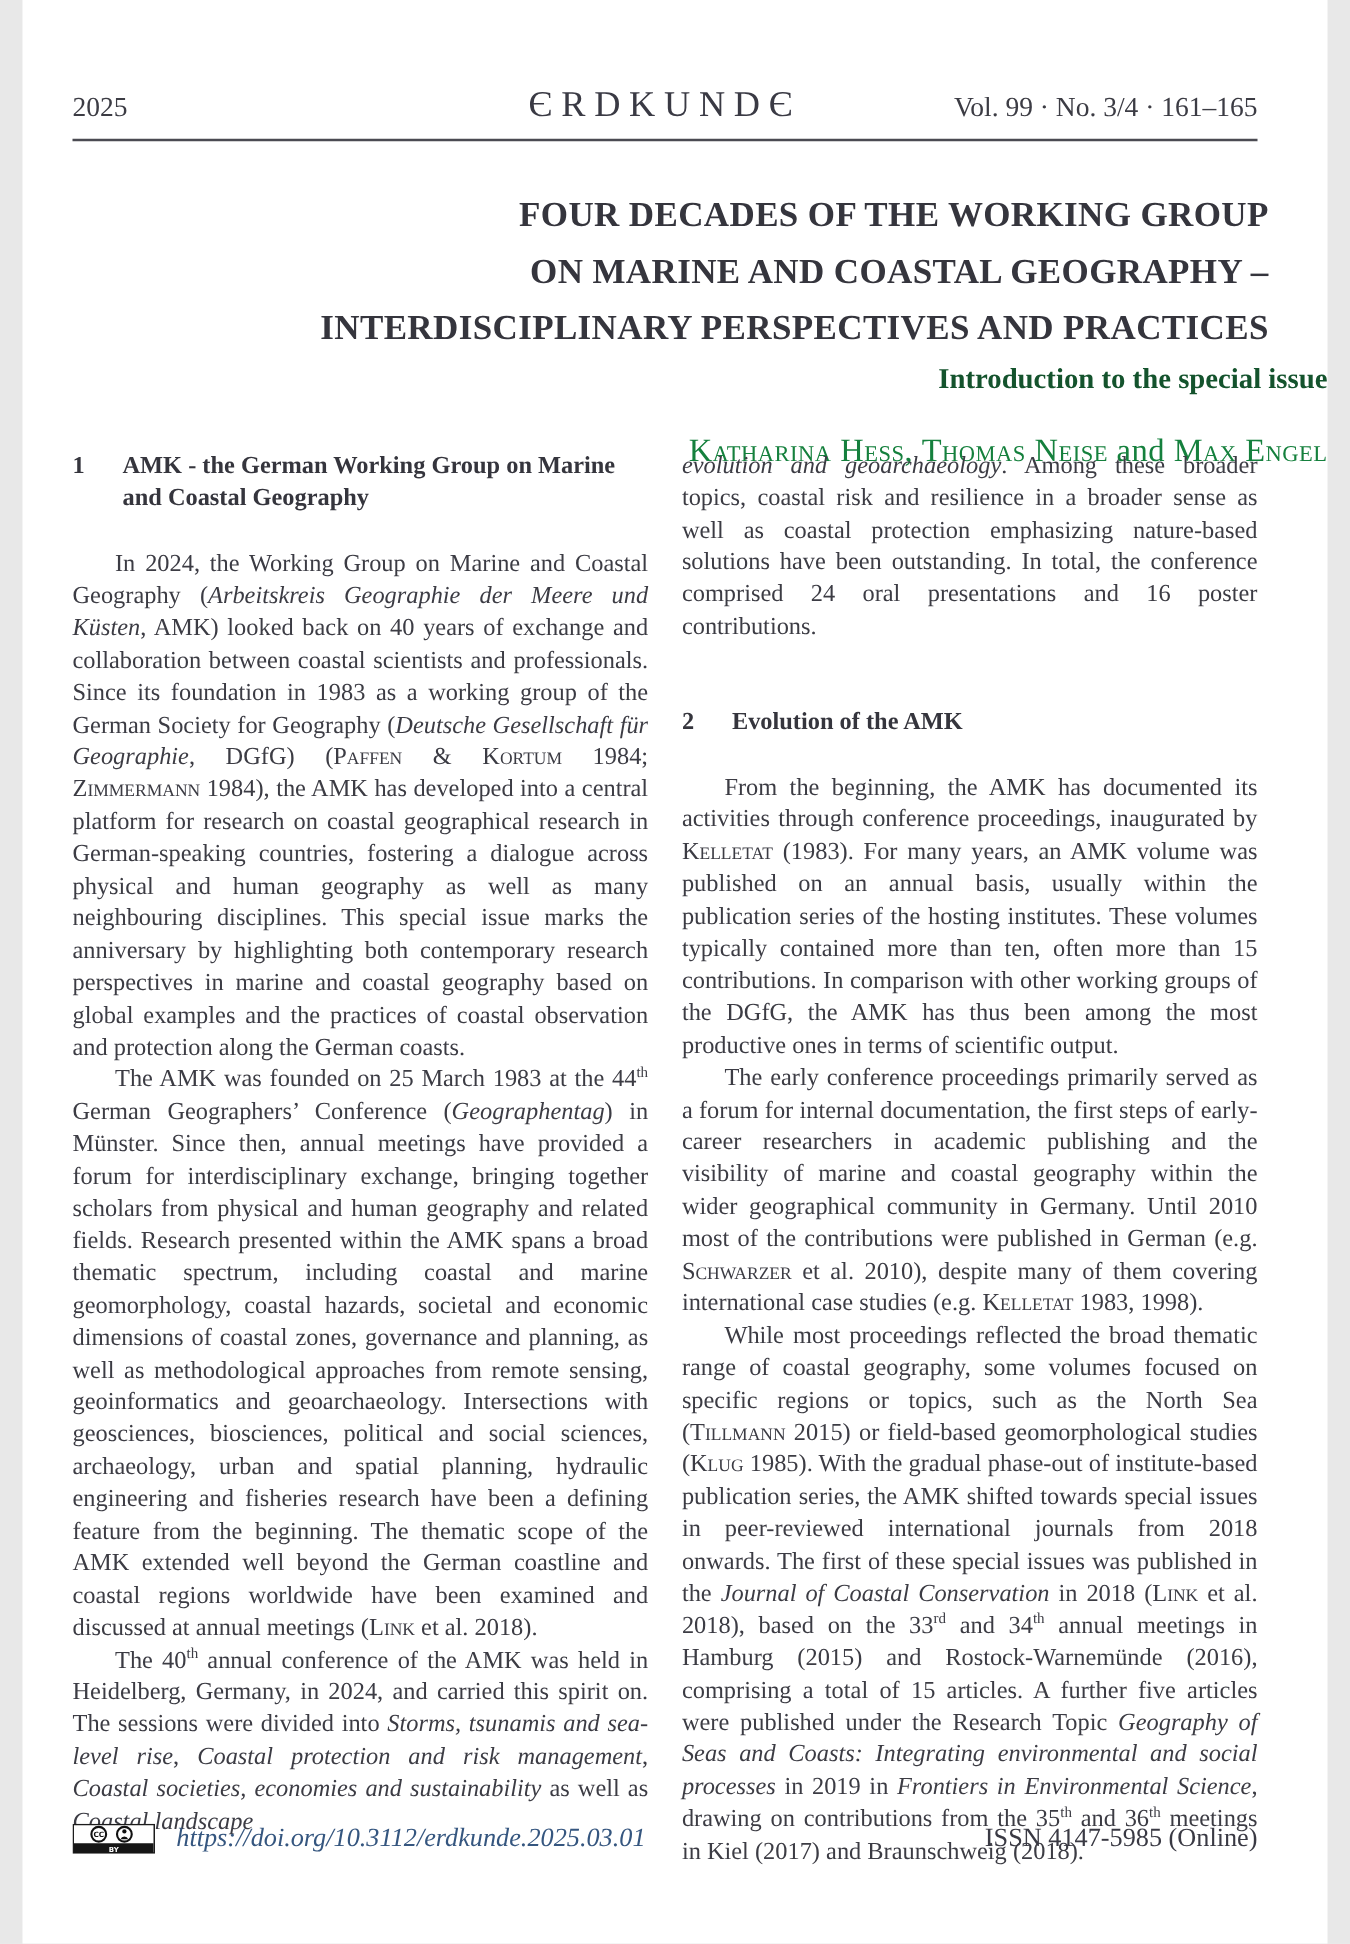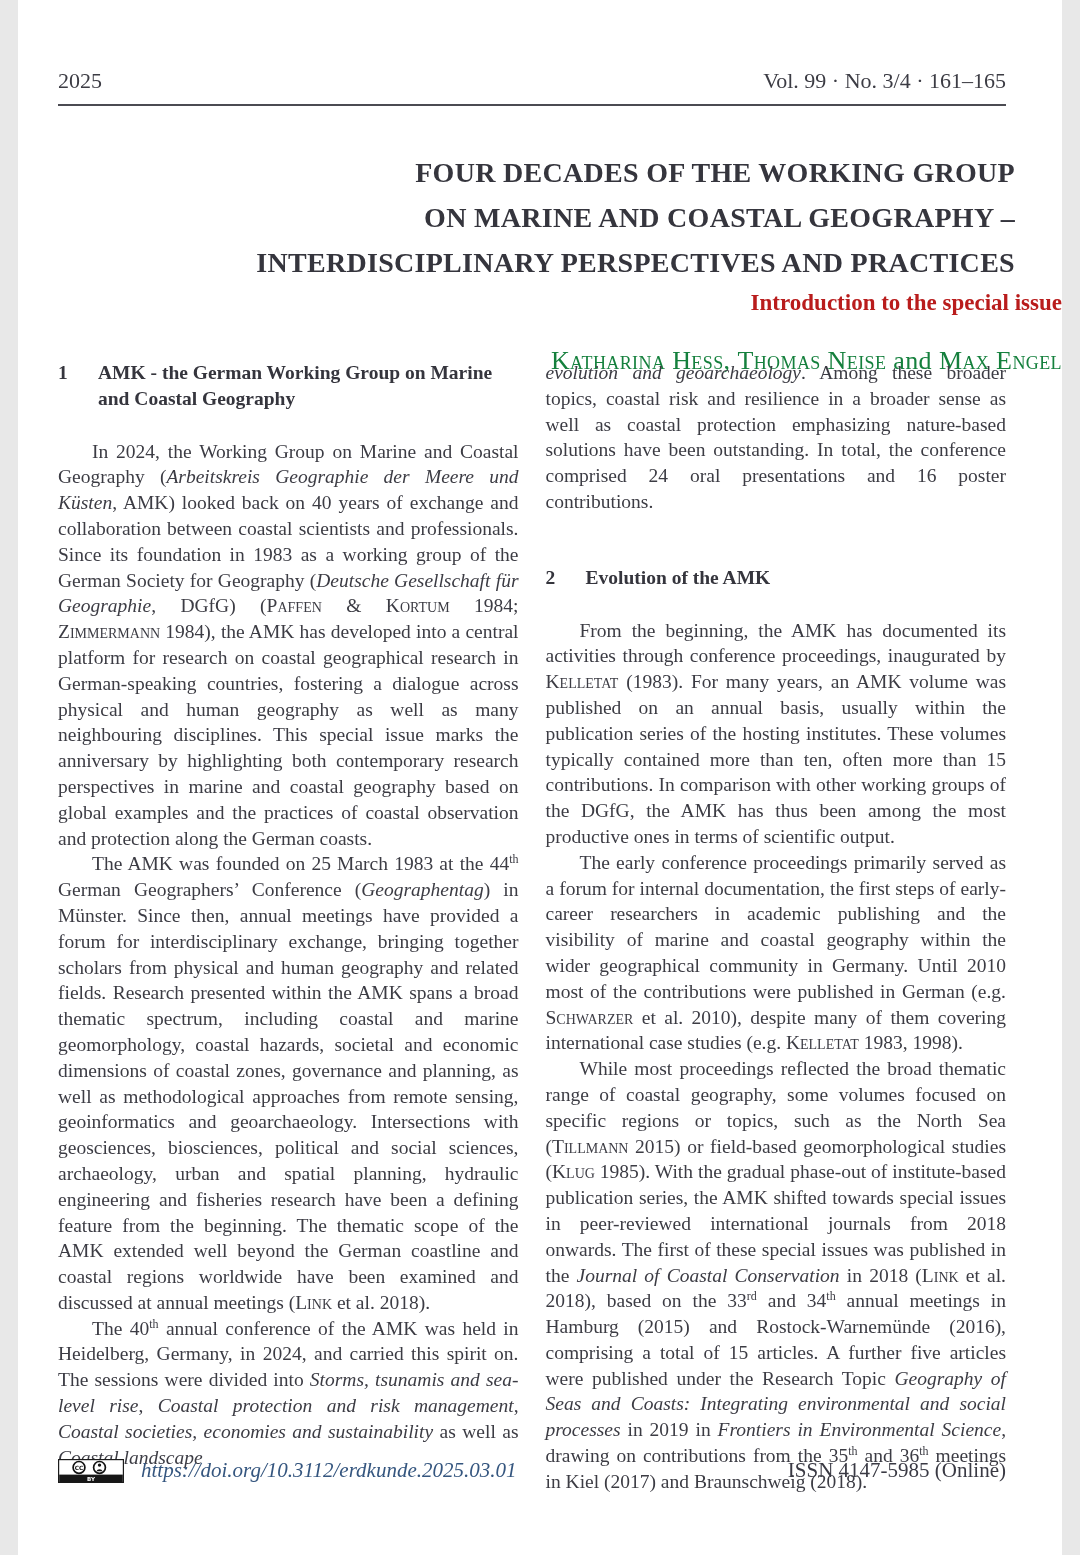--- a/index.html
+++ b/index.html
@@ -28,21 +28,21 @@
     text-align:right;
   }
   .article-title{
     margin:0 auto;max-width:950px;
     font-size:28px;font-weight:bold;line-height:45px;
     color:#35353d;letter-spacing:0.3px;
     text-wrap:balance;
   }
   .article-subtitle{
     margin:5px auto 0;
-    font-size:23px;font-weight:bold;color:#b91c1c;padding-left:20px;
+    font-size:23px;font-weight:bold;color:#14532d;padding-left:20px;
   }
   .authors-line{
     margin:30px auto 0;
     font-size:26px;color:#15803d;letter-spacing:0.4px;
   }
   
   .columns{
     position:absolute;top:360px;left:40px;right:56px;
     display:flex;gap:27px;
   }
@@ -66,20 +66,21 @@
   .doi-link{font-size:21px;color:#35567f;text-decoration:none;font-style:italic;}
   .issn-label{font-size:21px;color:#3a3a44;white-space:nowrap;}
 </style>
 </head>
 <body>
 
 <div class="page">
 
   <div class="journal-header">
     <div class="jh-left">2025</div>
+    <div class="jh-center">ЄRDKUNDЄ</div>
     <div class="jh-right">Vol. 99 · No. 3/4 · 161–165</div>
   </div>
 
   <div class="title-block">
     <div class="article-title">FOUR DECADES OF THE WORKING GROUP ON MARINE AND COASTAL GEOGRAPHY – INTERDISCIPLINARY PERSPECTIVES AND PRACTICES</div>
     <div class="article-subtitle">Introduction to the special issue</div>
     <div class="authors-line"><span class="sc">Katharina Hess</span><span>, </span><span class="sc">Thomas Neise</span><span> and </span><span class="sc">Max Engel</span></div>
   </div>
 
   <div class="columns">

